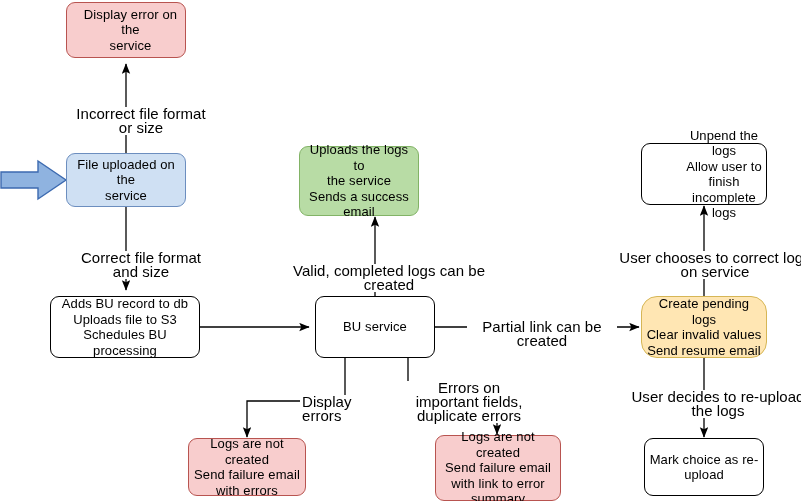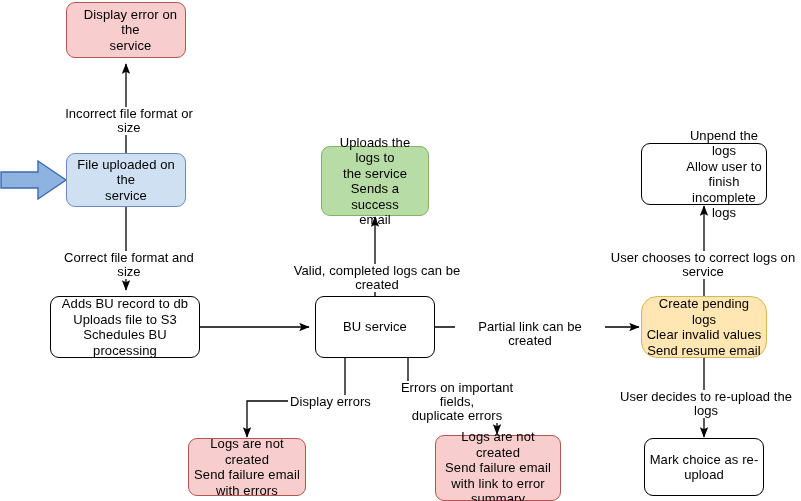--- a/index.html
+++ b/index.html
@@ -35,28 +35,29 @@
     letter-spacing: 0.1px;
   }
   .node.pink   { background: #f8cdcd; border-color: #b85450; }
   .node.blue   { background: #cfe0f3; border-color: #6c8ebf; }
   .node.green  { background: #b8dca5; border-color: #82b366; }
   .node.yellow { background: #ffe6b3; border-color: #d6b656; border-radius: 16px; }
   .node.plain  { background: #ffffff; border-color: #000000; }
 
   .edge-label {
     position: absolute;
-    font-size: 13px;
+    font-size: 15px;
     line-height: 14px;
     text-align: center;
     background: #ffffff;
     color: #000000;
     white-space: pre-line;
     padding: 0 2px;
     letter-spacing: 0.05px;
+    margin-left: 12px;
   }
   svg.wires {
     position: absolute;
     left: 0;
     top: 0;
     width: 801px;
     height: 501px;
     overflow: visible;
   }
   .blockarrow {
@@ -97,21 +98,21 @@
   <svg class="blockarrow" style="left:0px; top:158px; width:70px; height:44px;" viewBox="0 0 70 44">
     <path d="M1,14 L38,14 L38,3 L66,22 L38,41 L38,30 L1,30 Z" fill="#8fb3e0" stroke="#3c6ab0" stroke-width="1.4" stroke-linejoin="miter"></path>
   </svg>
 
   <div class="node pink" style="left:66px; top:2px; width:120px; height:56px;padding-left:13px;">Display error on the
 service</div>
 
   <div class="node blue" style="left:66px; top:153px; width:120px; height:54px;">File uploaded on the
 service</div>
 
-  <div class="node green" style="left:321px; top:146px; width:108px; height:70px;">Uploads the logs to
+  <div class="node green" style="left:299px; top:146px; width:120px; height:70px;">Uploads the logs to
 the service
 Sends a success
 email</div>
 
   <div class="node plain" style="left:641px; top:143px; width:126px; height:62px;padding-left:44px;">Unpend the logs
 Allow user to finish
 incomplete logs</div>
 
   <div class="node plain" style="left:50px; top:296px; width:150px; height:62px;">Adds BU record to db
 Uploads file to S3

